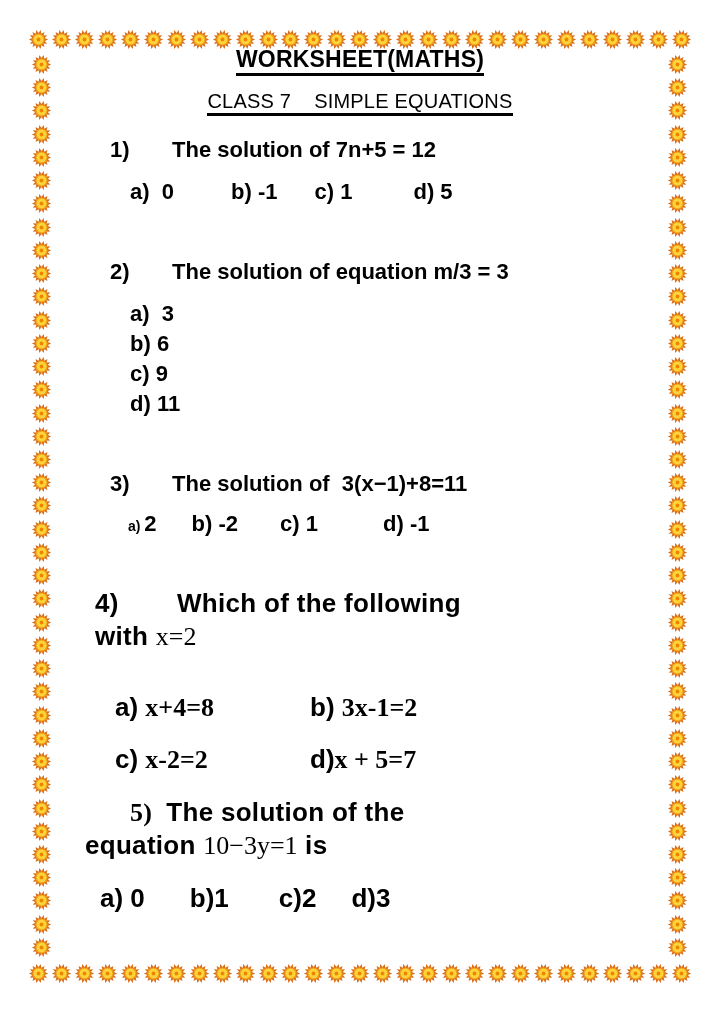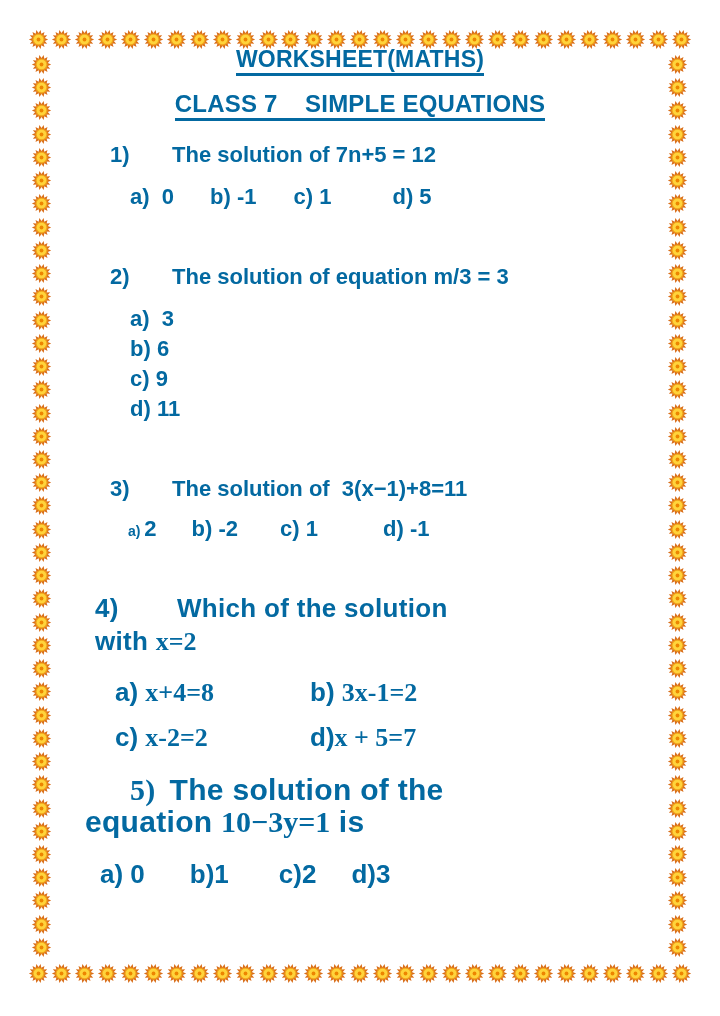--- a/index.html
+++ b/index.html
@@ -1,64 +1,64 @@
 <!DOCTYPE html>
 <html><head>
 <meta charset="utf-8">
 <style>
   html,body{margin:0;padding:0;background:#e9e9e9;}
   .page{
     position:relative;
     width:720px;height:1016px;
     background:#ffffff;
     font-family:"Liberation Sans",sans-serif;
-    color:#0369a1;
+    color:#000000;
     overflow:hidden;
     margin:0 auto;
   }
   
   .flower-row{position:absolute;display:flex;justify-content:space-between;align-items:center;}
   .flower-row.h{left:28px;width:664px;height:22px;flex-direction:row;}
   .flower-row.v{top:54px;height:904px;width:22px;flex-direction:column;}
   .bt{top:28px;}
   .bb{top:962px;}
   .bl{left:30px;}
   .br{left:666px;}
   .flower{width:21px;height:21px;flex:0 0 auto;}
   
   .content{position:absolute;left:55px;top:30px;width:610px;}
   .u{border-bottom:3px solid currentColor;padding-bottom:1px;}
   .title-wrap{text-align:center;margin-top:16px;}
   .title{font-size:23px;font-weight:bold;white-space:pre;letter-spacing:.2px;}
   .subtitle-wrap{text-align:center;margin-top:17px;}
-  .subtitle{font-size:24px;font-weight:bold;white-space:pre;letter-spacing:.2px;}
+  .subtitle{font-size:20px;font-weight:normal;white-space:pre;letter-spacing:.2px;}
   .q{display:flex;padding-left:55px;font-size:22px;font-weight:bold;line-height:30px;}
   .q1{margin-top:22px;}
   .q2{margin-top:50px;}
   .q3{margin-top:50px;}
   .qnum{flex:0 0 62px;white-space:pre;}
   .qtext{white-space:pre;}
   .opts{display:flex;align-items:baseline;font-size:22px;font-weight:bold;line-height:30px;}
   .opts1{padding-left:75px;margin-top:12px;}
   .opts2{padding-left:75px;margin-top:12px;flex-direction:column;}
   .opts3{padding-left:73px;margin-top:10px;}
   .olabel,.oval{white-space:pre;}
   .small-label{font-size:14px;}
   .mr32{margin-right:32px;}.mr35{margin-right:35px;}.mr36{margin-right:36px;}
-  .mr37{margin-right:37px;}.mr42{margin-right:42px;}.mr45{margin-right:45px;}
+  .mr37{margin-right:37px;margin-left:21px;}.mr42{margin-right:42px;}.mr45{margin-right:45px;}
   .mr50{margin-right:50px;}.mr61{margin-right:61px;}.mr65{margin-right:65px;}
   .mr35b{margin-right:35px;}
   
   .q4block{margin-top:46px;padding-left:40px;font-size:26px;line-height:33px;font-weight:bold;letter-spacing:.3px;}
   .q4num{display:inline-block;width:82px;white-space:pre;}
-  .eq{font-family:"Liberation Serif",serif;font-weight:bold;letter-spacing:0;}
+  .eq{font-family:"Liberation Serif",serif;font-weight:normal;letter-spacing:0;}
   .eqb{font-family:"Liberation Serif",serif;font-weight:bold;letter-spacing:0;}
-  .opts4{margin-top:18px;padding-left:60px;display:grid;grid-template-columns:195px auto;row-gap:12px;
+  .opts4{margin-top:38px;padding-left:60px;display:grid;grid-template-columns:195px auto;row-gap:19px;
          font-size:26px;line-height:33px;font-weight:bold;}
-  .q5block{margin-top:20px;padding-left:30px;font-size:30px;line-height:32px;font-weight:bold;letter-spacing:.3px;}
+  .q5block{margin-top:20px;padding-left:30px;font-size:26px;line-height:32px;font-weight:bold;letter-spacing:.3px;}
   .q5l1{padding-left:45px;}
   .q5num{font-family:"Liberation Serif",serif;font-weight:bold;margin-right:14px;}
   .opts5{margin-top:20px;padding-left:45px;display:flex;align-items:baseline;
          font-size:26px;line-height:33px;font-weight:bold;}
 </style>
 </head>
 <body>
 
 <div class="page">
 
@@ -923,21 +923,21 @@
       <span class="qtext">The solution of  3(x−1)+8=11</span>
     </div>
     <div class="opts opts3">
       <span class="mr35"><span class="olabel small-label">a) </span><span class="oval">2</span></span>
       <span class="mr42"><span class="olabel">b) </span><span class="oval">-2</span></span>
       <span class="mr65"><span class="olabel">c) </span><span class="oval">1</span></span>
       <span><span class="olabel">d) </span><span class="oval">-1</span></span>
     </div>
 
     <div class="q4block">
-      <div><span class="q4num">4)</span><span>Which of the solution</span></div>
+      <div><span class="q4num">4)</span><span>Which of the following</span></div>
       <div><span class="qtext">with </span><span class="eq">x=2</span></div>
     </div>
     <div class="opts4">
       <span><span class="olabel">a) </span><span class="eqb">x+4=8</span></span>
       <span><span class="olabel">b) </span><span class="eqb">3x-1=2</span></span>
       <span><span class="olabel">c) </span><span class="eqb">x-2=2</span></span>
       <span><span class="olabel">d)</span><span class="eqb">x + 5=7</span></span>
     </div>
 
     <div class="q5block">

